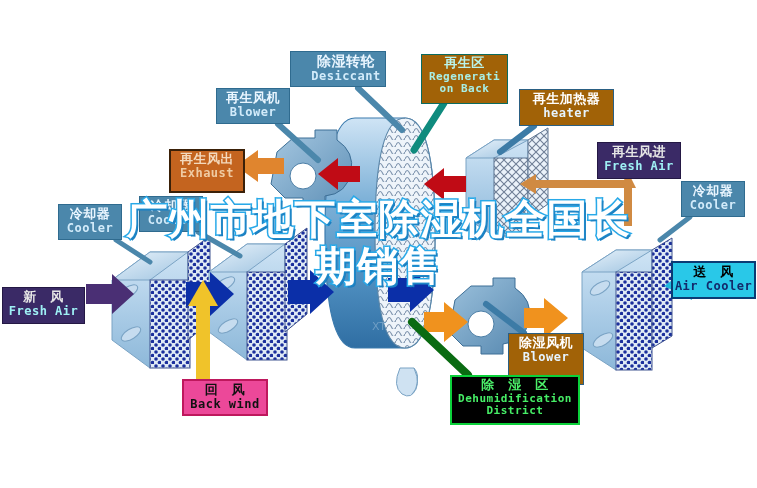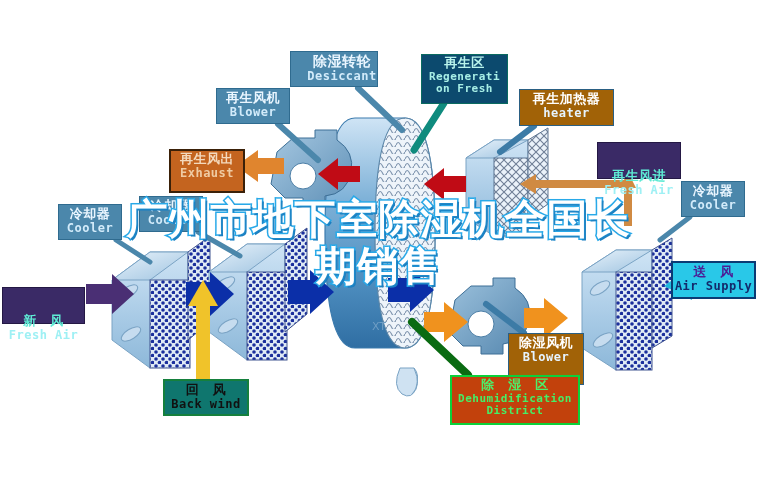--- a/index.html
+++ b/index.html
@@ -19,37 +19,37 @@
   .lbl.blue .en{color:#d2ebfa;}
 
   .lbl.blue2{background:#a16207;border:1px solid #2a5f83;}
   .lbl.blue2 .cn{color:#ffffff;}
   .lbl.blue2 .en{color:#e6f4ff;}
 
   .lbl.orange{background:#c4641f;border:2px solid #3a2008;}
   .lbl.orange .cn{color:#f3d9bd;}
   .lbl.orange .en{color:#efcba3;}
 
-  .lbl.teal{background:#0c4a6e;border:1px solid #0a6b60;}
+  .lbl.teal{background:#a16207;border:1px solid #0a6b60;}
   .lbl.teal .cn{color:#b9f4ec;}
   .lbl.teal .en{color:#a8efe6;}
 
   .lbl.purple{background:#3a2a66;border:1px solid #241844;}
-  .lbl.purple .cn{color:#5eead4;margin-top:24px;}
+  .lbl.purple .cn{color:#e5e5e5;}
   .lbl.purple .en{color:#9ef0f4;}
 
-  .lbl.green{background:#c2410c;border:2px solid #0bd13a;}
+  .lbl.green{background:#000000;border:2px solid #0bd13a;}
   .lbl.green .cn{color:#4cf06a;}
   .lbl.green .en{color:#46ee66;}
 
   .lbl.cyan{background:#29c8e8;border:2px solid #0b3b74;}
-  .lbl.cyan .cn{color:#4c1d95;}
+  .lbl.cyan .cn{color:#000000;}
   .lbl.cyan .en{color:#132a6b;}
 
-  .lbl.yellow{background:#0f766e;border:2px solid #15803d;}
+  .lbl.yellow{background:#ec4899;border:2px solid #be185d;margin-left:19px;}
   .lbl.yellow .cn{color:#111111;}
   .lbl.yellow .en{color:#111111;}
 
   
   #wm{position:absolute;left:0;top:196px;width:757px;text-align:center;pointer-events:none;}
   #wm .line{display:block;font-family:"DejaVu Sans","Liberation Sans",sans-serif;
      font-weight:700;font-size:41px;line-height:47px;color:#ffffff;letter-spacing:1px;
      -webkit-text-stroke:3px #29a9e8;paint-order:stroke fill;
      text-shadow:0 0 2px #29a9e8, 2px 2px 0 #1c7fc0;}
   #wm .l2{font-size:41px;}
@@ -209,34 +209,34 @@
       <path d="M444,103 L414,150" stroke="#0f8b7e" stroke-width="7" fill="none"></path>
       <path d="M534,126 L500,152" stroke="#3c7ba6" stroke-width="6" fill="none"></path>
       <path d="M690,217 L660,240" stroke="#4b87ab" stroke-width="5" fill="none"></path>
       <path d="M116,240 L150,262" stroke="#4b87ab" stroke-width="5" fill="none"></path>
       <path d="M198,232 L240,256" stroke="#4b87ab" stroke-width="5" fill="none"></path>
       <path d="M524,333 L486,304" stroke="#3c7ba6" stroke-width="6" fill="none"></path>
       <path d="M468,375 L412,322" stroke="#0a6b12" stroke-width="8" fill="none"></path>
     </g>
   </svg>
 
-  <div class="lbl blue" style="left:290px;top:51px;width:88px;height:36px;padding-top:2px;padding-left:16px;">
+  <div class="lbl blue" style="left:290px;top:51px;width:96px;height:36px;padding-top:2px;padding-left:16px;">
     <span class="cn" style="font-size:14px">除湿转轮</span>
     <span class="en" style="font-size:12px">Desiccant</span>
   </div>
 
   <div class="lbl blue" style="left:216px;top:88px;width:74px;height:36px;padding-top:2px;">
     <span class="cn" style="font-size:13px">再生风机</span>
     <span class="en" style="font-size:12px">Blower</span>
   </div>
 
   <div class="lbl teal" style="left:421px;top:54px;width:87px;height:50px;padding-top:1px;">
     <span class="cn" style="font-size:13px">再生区</span>
     <span class="en" style="font-size:11px">Regenerati</span>
-    <span class="en" style="font-size:11px">on Fresh</span>
+    <span class="en" style="font-size:11px">on Back</span>
   </div>
 
   <div class="lbl blue2" style="left:519px;top:89px;width:95px;height:37px;padding-top:2px;">
     <span class="cn" style="font-size:13px">再生加热器</span>
     <span class="en" style="font-size:12px">heater</span>
   </div>
 
   <div class="lbl orange" style="left:169px;top:149px;width:76px;height:44px;padding-top:1px;">
     <span class="cn" style="font-size:13px">再生风出</span>
     <span class="en" style="font-size:12px">Exhaust</span>
@@ -262,21 +262,21 @@
     <span class="en" style="font-size:12px">Cooler</span>
   </div>
 
   <div class="lbl purple" style="left:2px;top:287px;width:83px;height:37px;padding-top:2px;">
     <span class="cn" style="font-size:13px">新　风</span>
     <span class="en" style="font-size:12px">Fresh Air</span>
   </div>
 
   <div class="lbl cyan" style="left:671px;top:261px;width:85px;height:38px;padding-top:2px;">
     <span class="cn" style="font-size:13px">送　风</span>
-    <span class="en" style="font-size:12px">Air Supply</span>
+    <span class="en" style="font-size:12px">Air Cooler</span>
   </div>
 
   <div class="lbl blue2" style="left:508px;top:333px;width:76px;height:52px;padding-top:2px;">
     <span class="cn" style="font-size:13px">除湿风机</span>
     <span class="en" style="font-size:12px">Blower</span>
   </div>
 
   <div class="lbl yellow" style="left:163px;top:379px;width:86px;height:37px;padding-top:2px;">
     <span class="cn" style="font-size:13px">回　风</span>
     <span class="en" style="font-size:12px">Back wind</span>

